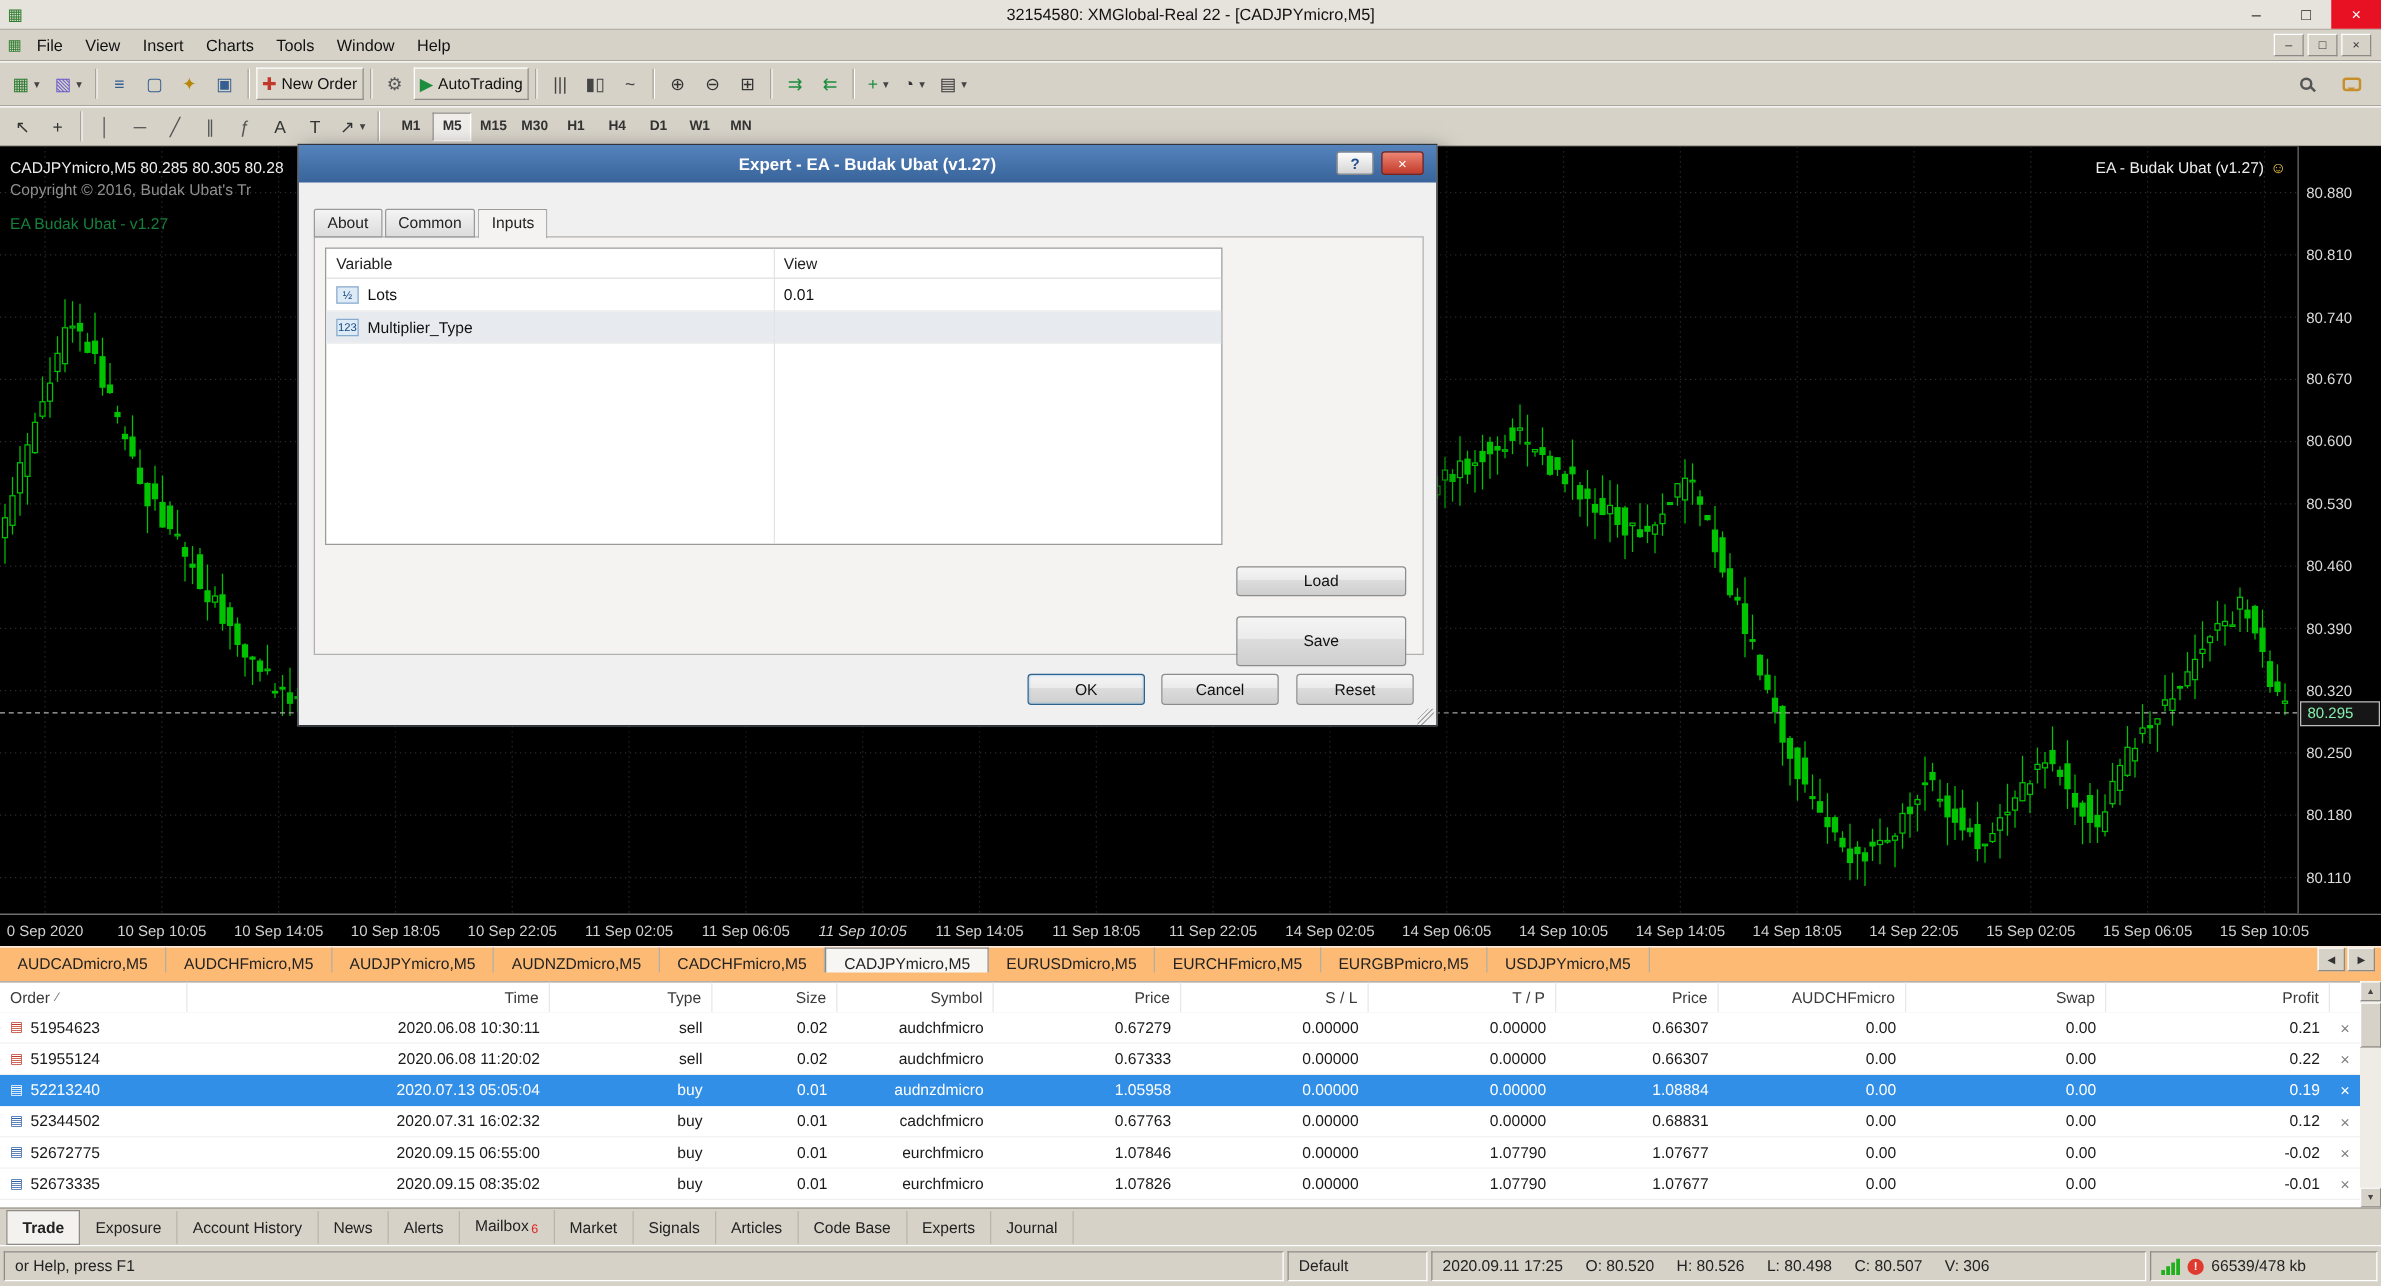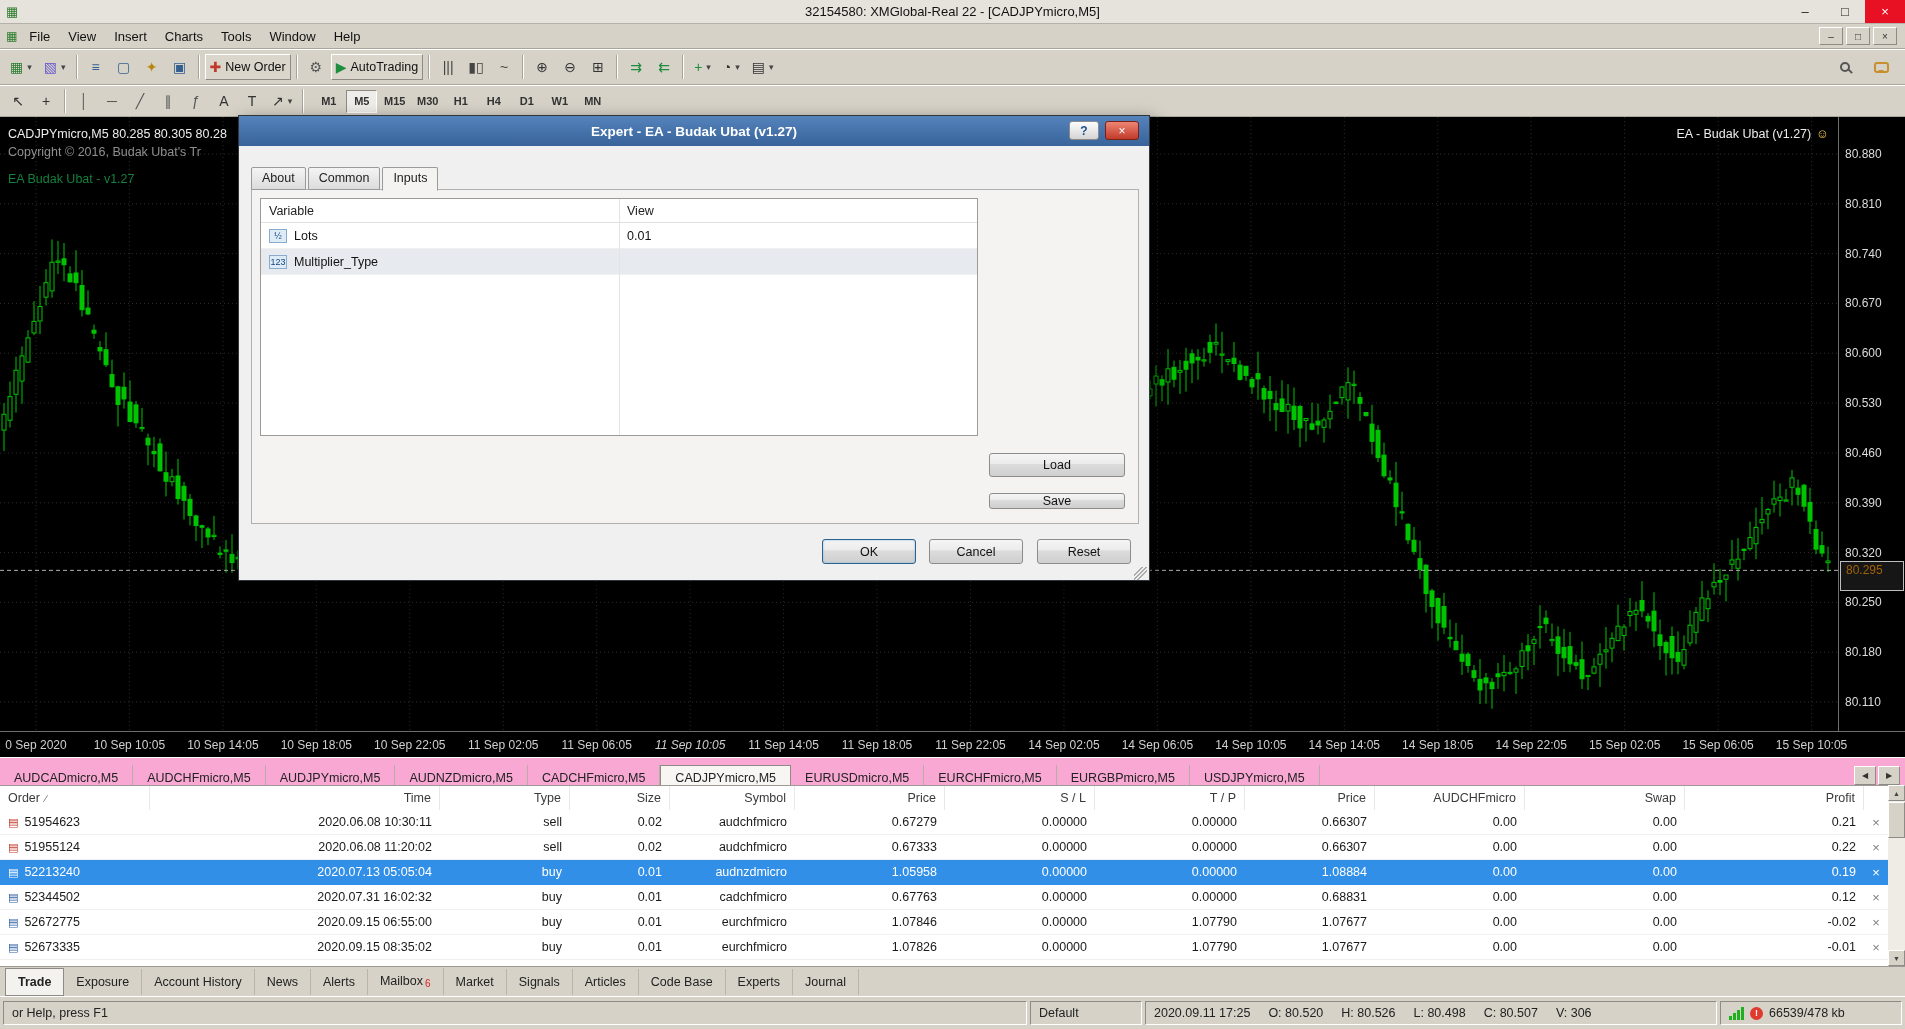--- a/index.html
+++ b/index.html
@@ -47,36 +47,36 @@
 #timeframes{display:flex;align-items:center;margin-left:4px;}
 .tf-btn{width:31px;height:23px;margin:0 1px;display:flex;align-items:center;justify-content:center;
   font-size:11px;font-weight:bold;color:#333;}
 .tf-btn.active{background:#efede9;border:1px solid;border-color:#8e8b86 #fff #fff #8e8b86;}
 
 
 #chart{position:absolute;top:117px;left:0;width:1905px;height:614px;background:#000;}
 #chart-svg{position:absolute;left:0;top:0;}
 #price-axis{position:absolute;left:1838px;top:0;width:67px;height:614px;border-left:1px solid #6e6e6e;background:#000;}
 .price-label{position:absolute;left:6px;font-size:12px;color:#dcdcdc;}
-.price-tag{position:absolute;left:1px;top:444px;width:64px;padding:1px 0 13px 5px;font-size:12px;
-  color:#a16207;background:#161616;border:1px solid #bdbdbd;}
+.price-tag{position:absolute;left:1px;top:444px;width:64px;padding:1px 0 3px 5px;font-size:12px;
+  color:#86efac;background:#161616;border:1px solid #bdbdbd;}
 .overlay-line{position:absolute;font-size:12.5px;white-space:nowrap;z-index:2;}
 #ovl-symbol{left:8px;top:10px;color:#ededed;}
 #ovl-copy{left:8px;top:28px;color:#8f8f8f;}
 #ovl-ea{left:8px;top:55px;color:#15803d;}
 #ea-badge{position:absolute;right:76px;top:10px;color:#ededed;font-size:12.5px;z-index:2;}
 #ea-badge .smiley{color:#ffd24a;margin-left:5px;}
 
 
 #time-axis{position:absolute;top:731px;left:0;width:1905px;height:26px;background:#000;border-top:1px solid #6e6e6e;}
 .time-label{position:absolute;top:6px;transform:translateX(-50%);font-size:12px;color:#d0d0d0;white-space:nowrap;}
 
 
-#symbol-tabs{position:absolute;top:757px;left:0;width:1905px;height:28px;background:#f9a8d4;
-  border-top:1px solid #fff;display:flex;align-items:flex-end;}
+#symbol-tabs{position:absolute;top:757px;left:0;width:1905px;height:28px;background:#fdba74;
+  border-top:1px solid #fff;display:flex;align-items:flex-start;}
 #symbol-tabs-list{display:flex;align-items:stretch;}
 .sym-tab{padding:5px 14px 0;font-size:12.5px;color:#222;border-right:1px solid #b3afa5;display:flex;align-items:center;}
 .sym-tab.active{background:#f7f6f3;border:1px solid #8e8b86;border-bottom:none;}
 .tab-scroll{margin-left:auto;display:flex;align-items:center;gap:2px;margin-right:5px;}
 .sbtn-sm{width:22px;height:19px;display:flex;align-items:center;justify-content:center;font-size:8px;color:#333;}
 
 
 #terminal-header{position:absolute;top:785px;left:0;width:1888px;height:25px;background:#fff;
   border-top:1px solid #9e9a93;display:grid;grid-template-columns:var(--tcols);font-size:12.5px;color:#3a3a3a;}
 .th{padding:0 8px;height:100%;display:flex;align-items:center;justify-content:flex-end;border-right:1px solid #e8e8e8;}
@@ -143,21 +143,21 @@
 .it-header{display:grid;grid-template-columns:1fr 1fr;height:24px;border-bottom:1px solid #e0e0e0;color:#222;}
 .it-hcell{display:flex;align-items:center;padding:0 8px;}
 .it-row{display:grid;grid-template-columns:1fr 1fr;height:26px;border-bottom:1px solid #f0f0f0;}
 .it-row.selected{background:#e7ebf0;}
 .it-cell{display:flex;align-items:center;padding:0 8px;gap:7px;color:#111;}
 .var-icon{width:18px;height:14px;background:#ddebf7;border:1px solid #89abcd;color:#17477c;
   font-size:9px;display:flex;align-items:center;justify-content:center;flex:none;}
 .win-btn{position:absolute;font-family:inherit;font-size:12.5px;color:#111;
   background:linear-gradient(#f5f5f5,#ebebeb 45%,#dcdcdc 46%,#cfcfcf);border:1px solid #8c8c8c;border-radius:3px;z-index:2;}
 .btn-load{left:750px;top:307px;width:136px;height:24px;}
-.btn-save{left:750px;top:347px;width:136px;height:16px;}
+.btn-save{left:750px;top:347px;width:136px;height:40px;}
 .btn-ok{left:583px;top:393px;width:94px;height:25px;border:1px solid #2c628b;box-shadow:inset 0 0 2px #7ab2dd;}
 .btn-cancel{left:690px;top:393px;width:94px;height:25px;}
 .btn-reset{left:798px;top:393px;width:94px;height:25px;}
 .dlg-grip{position:absolute;right:2px;bottom:2px;width:13px;height:13px;
   background:linear-gradient(135deg,transparent 30%,#aaa 30%,#aaa 36%,transparent 36%,transparent 45%,#aaa 45%,#aaa 51%,transparent 51%,transparent 60%,#aaa 60%,#aaa 66%,transparent 66%);}
 </style>
 </head>
 <body>
 
 <div class="app">

